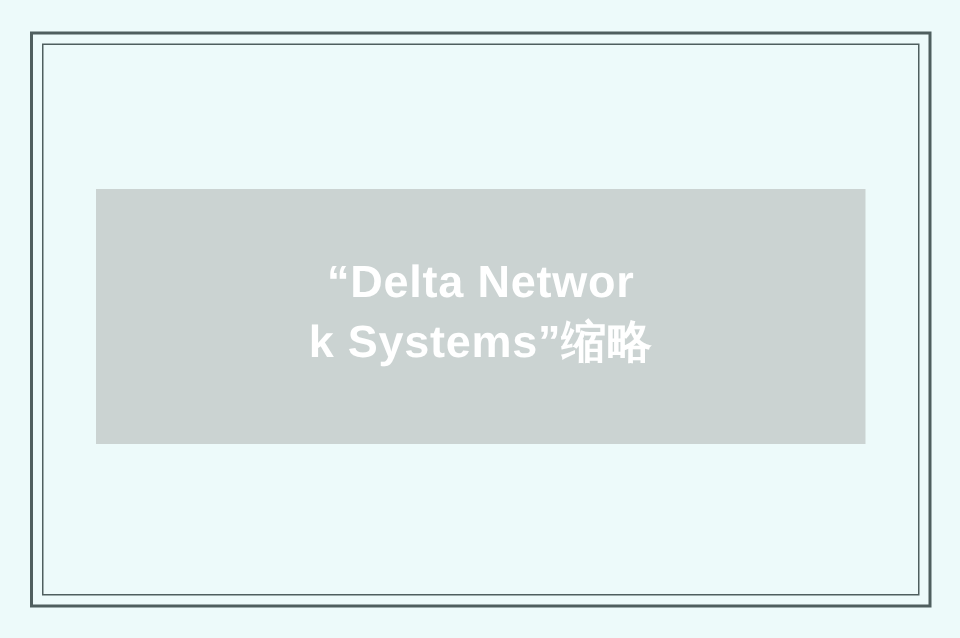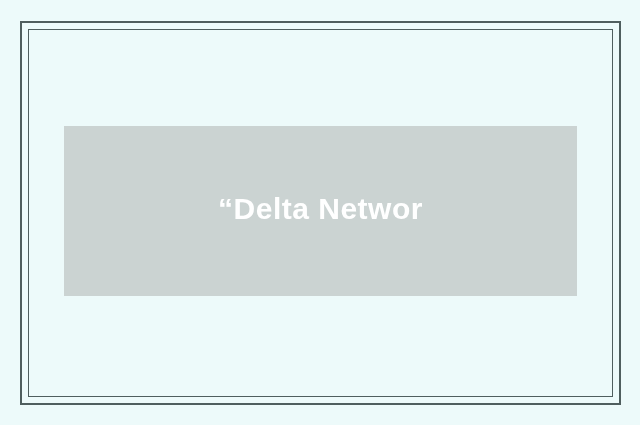--- a/index.html
+++ b/index.html
@@ -69,16 +69,17 @@
 
 <div class="page">
 
   <div class="frame-outer">
     <div class="frame-inner"></div>
   </div>
 
   <div class="thumb">
     <div class="thumb-text">
       <span class="line">“Delta Networ</span>
+      <span class="line">k Systems”缩略</span>
     </div>
   </div>
 
 </div>
 
 </body></html>

